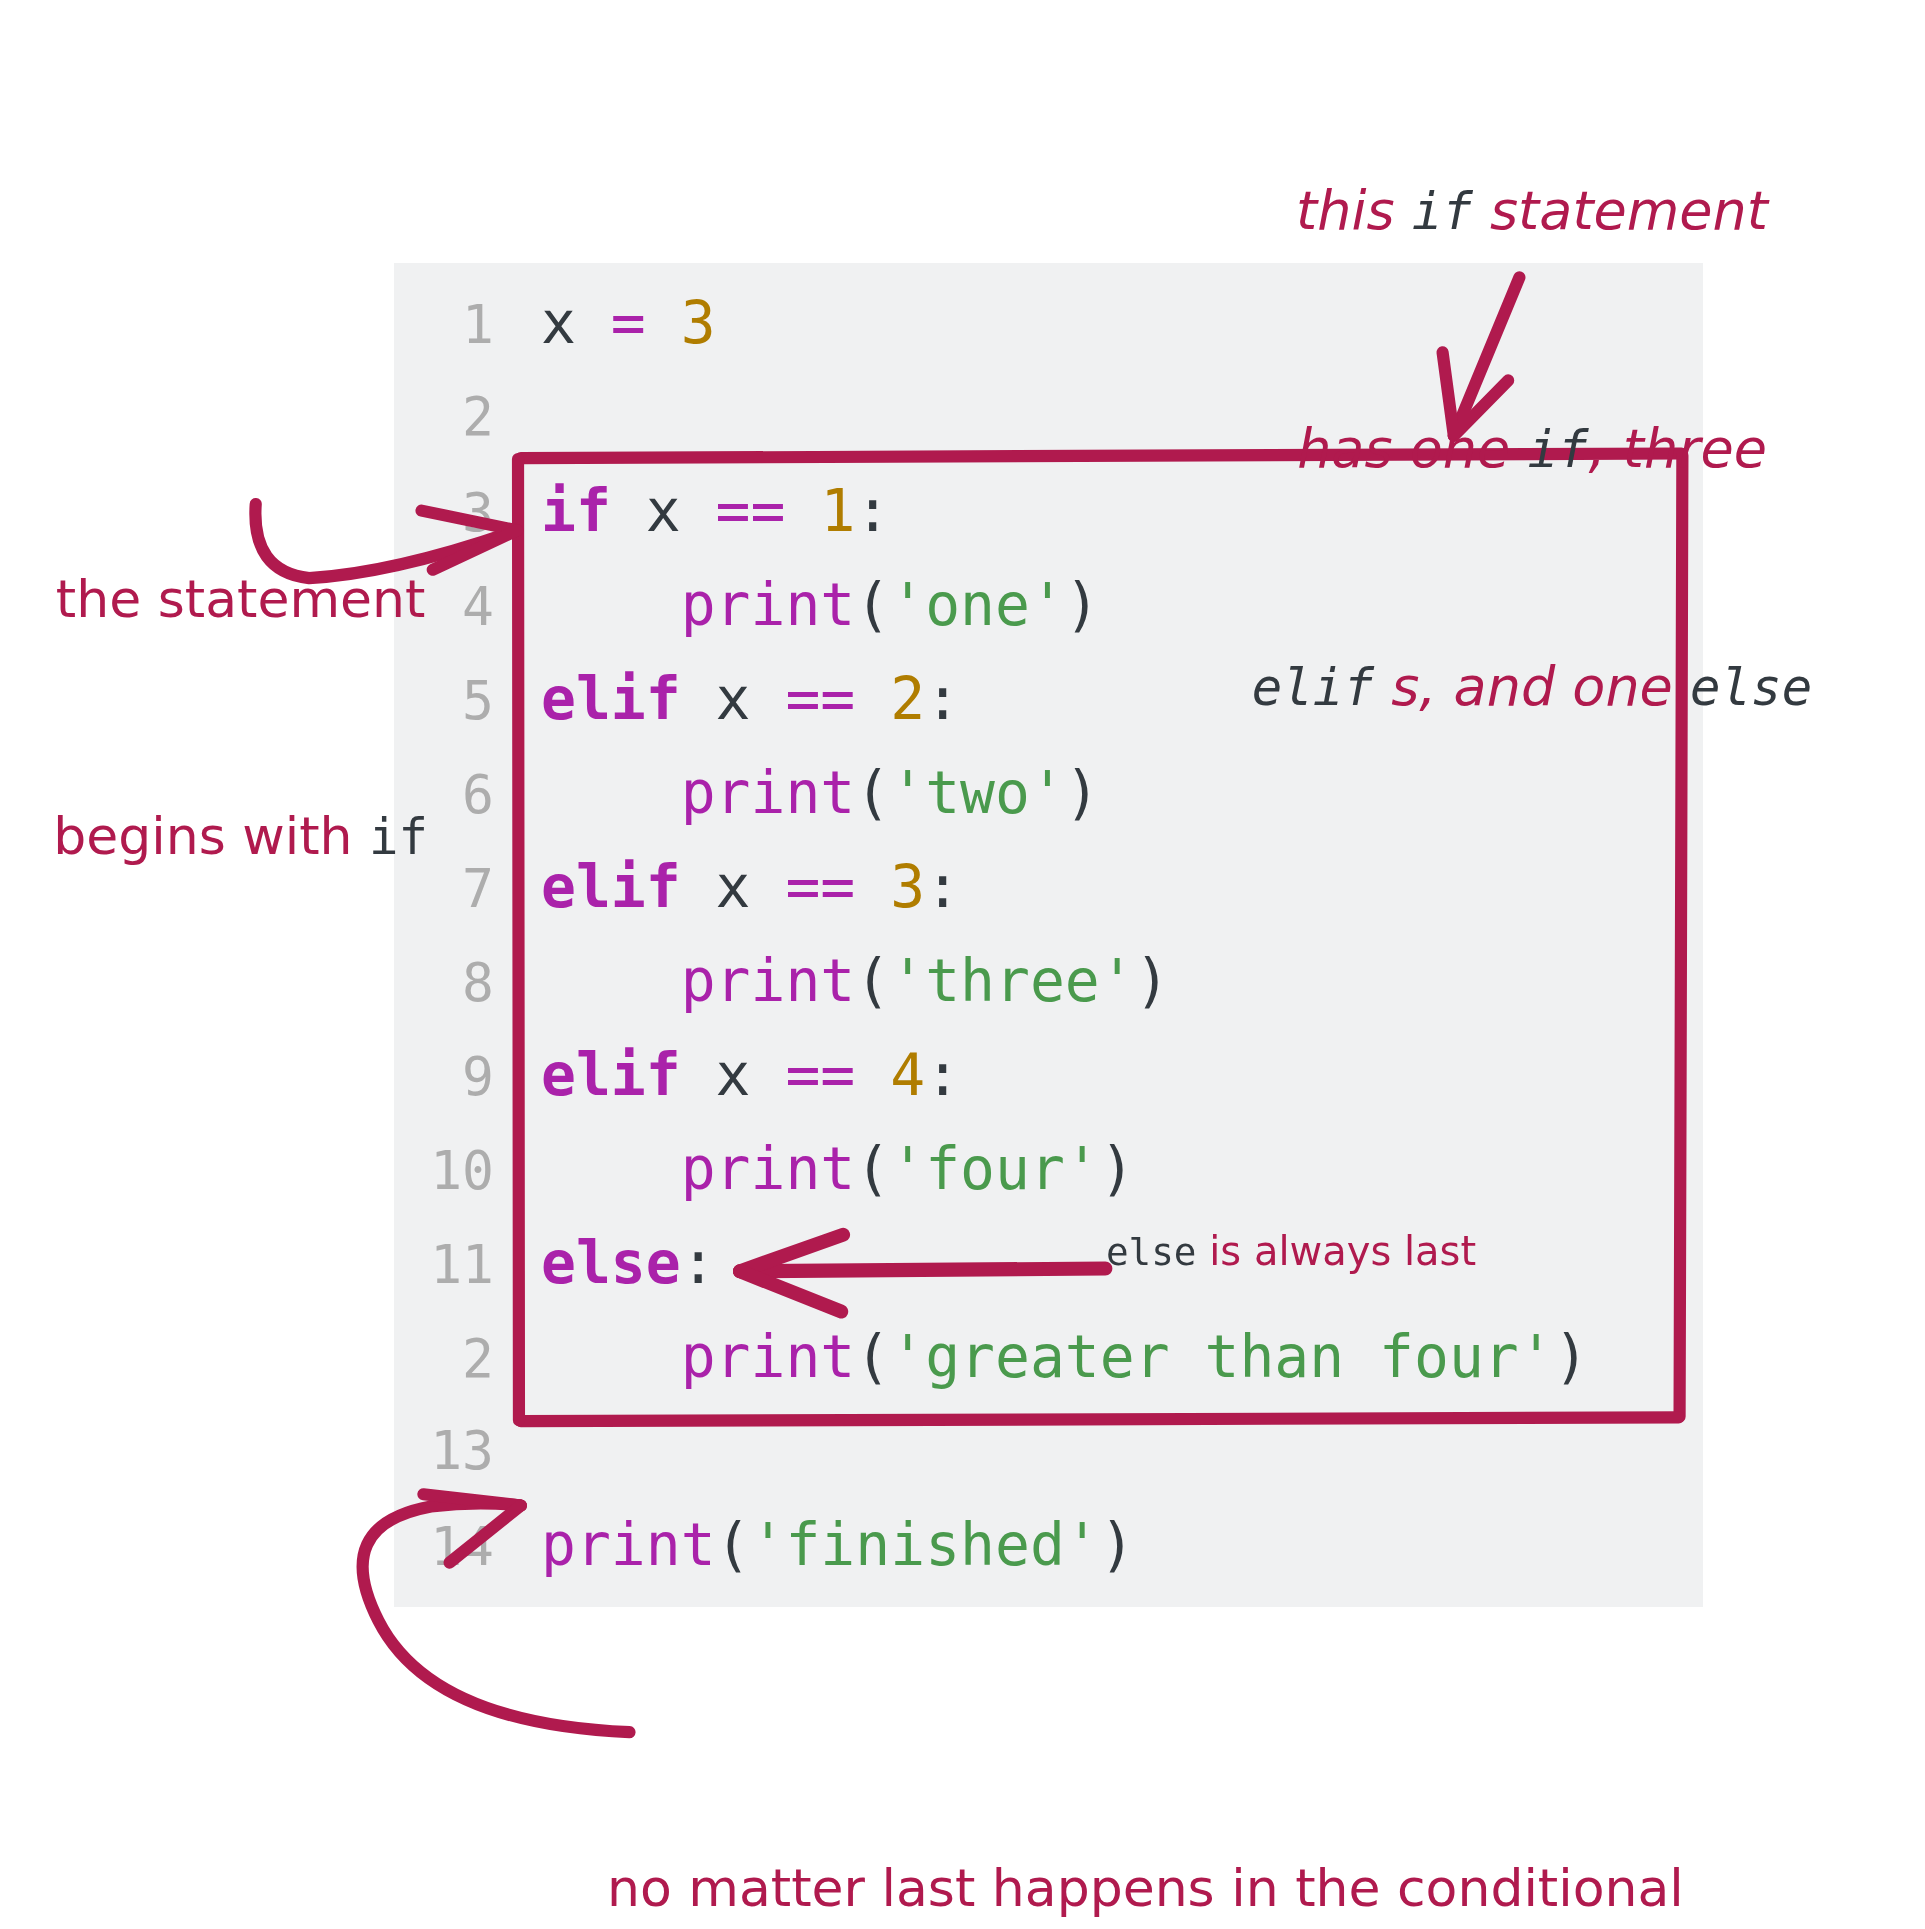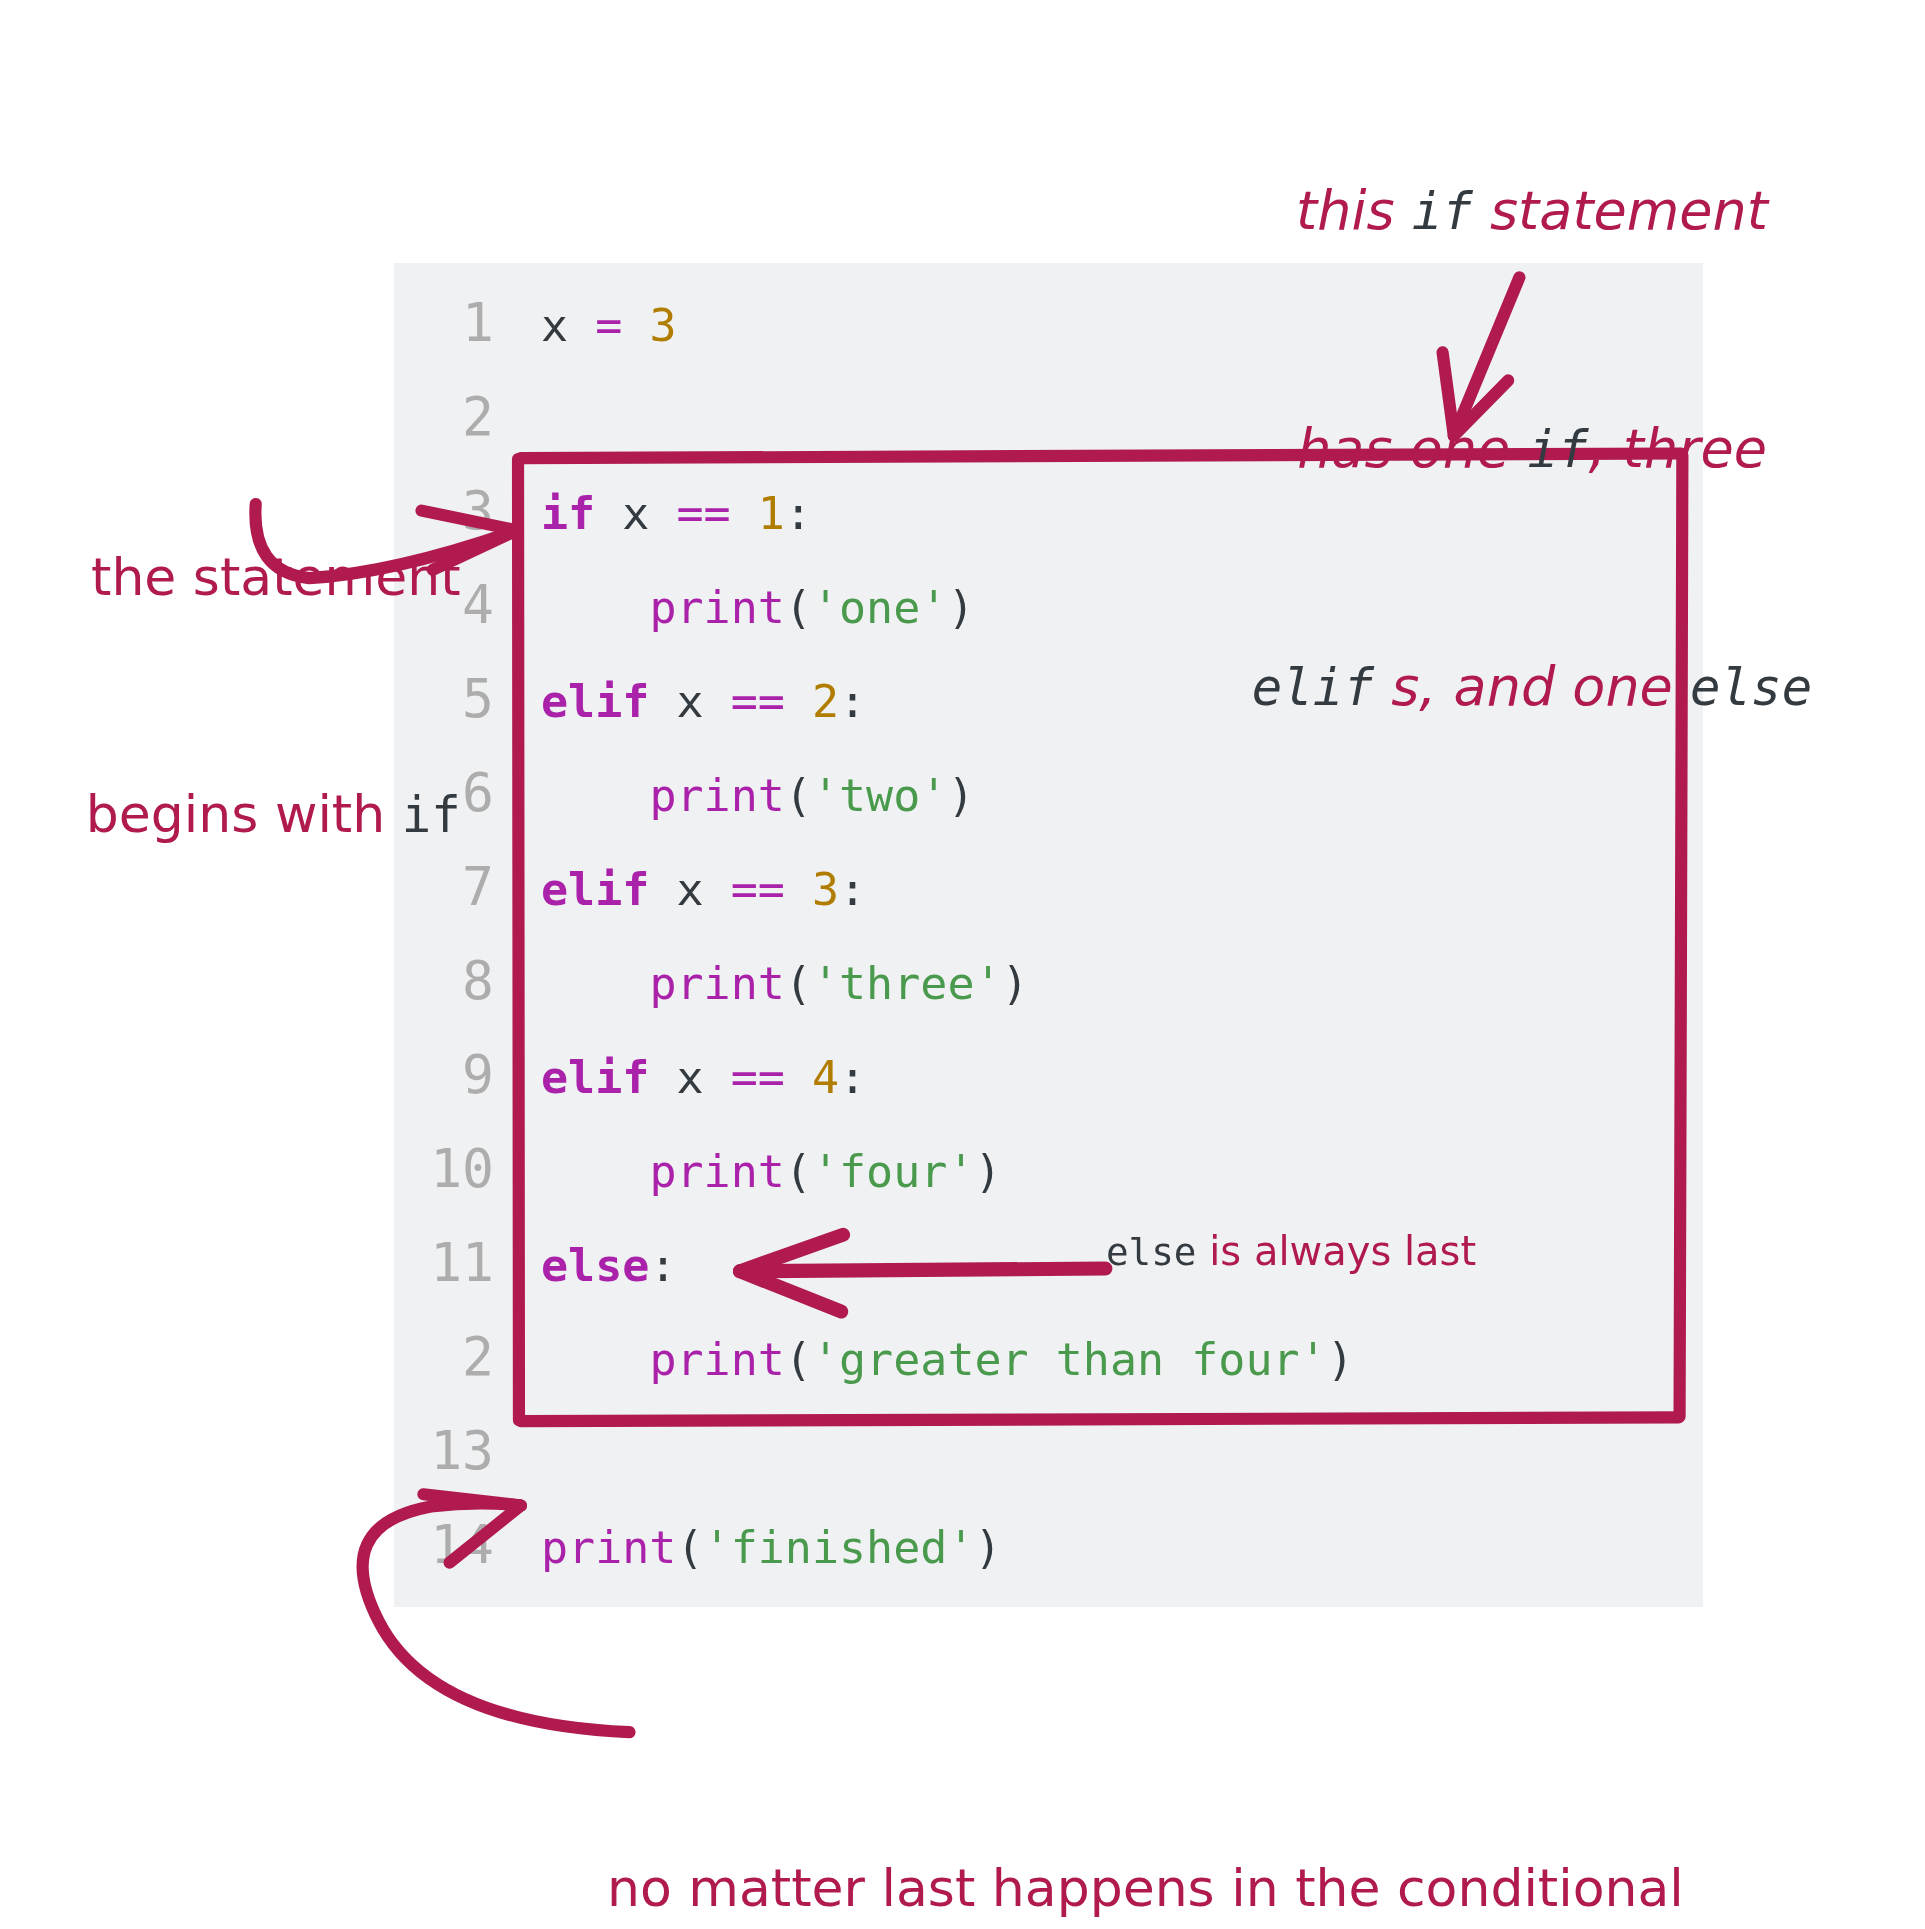--- a/index.html
+++ b/index.html
@@ -43,21 +43,21 @@
     flex: 0 0 117px;
     text-align: right;
     color: #adadad;
     font-family: "DejaVu Sans Mono", "Liberation Mono", monospace;
     font-size: 53px;
     padding-right: 17px;
     box-sizing: border-box;
   }
   .code-text {
     font-family: "DejaVu Sans Mono", "Liberation Mono", monospace;
-    font-size: 45px;
+    font-size: 58px;
     letter-spacing: 0px;
     color: #333a40;
     padding-left: 30px;
     white-space: pre;
   }
   .tok-kw   { color: #aa22aa; font-weight: bold; }
   .tok-fn   { color: #aa22aa; text-align: right; }
   .tok-op   { color: #aa22aa; }
   .tok-num  { color: #b07d00; }
   .tok-str  { color: #4a9a4d; }
@@ -85,26 +85,26 @@
   #note-top {
     top: 13px;
     left: 1176px;
     width: 712px;
     font-size: 54px;
     line-height: 79px;
     text-align: center;
     font-style: italic;
   }
   #note-left {
-    top: 380px;
+    top: 402px;
     left: 20.6px;
     width: 440px;
     font-size: 52px;
     line-height: 79px;
-    text-align: right;
+    text-align: center;
   }
   #note-else {
     top: 1218px;
     left: 1106px;
     font-size: 40px;
     line-height: 66px;
     white-space: nowrap;
   }
   #note-bottom {
     top: 1686px;

